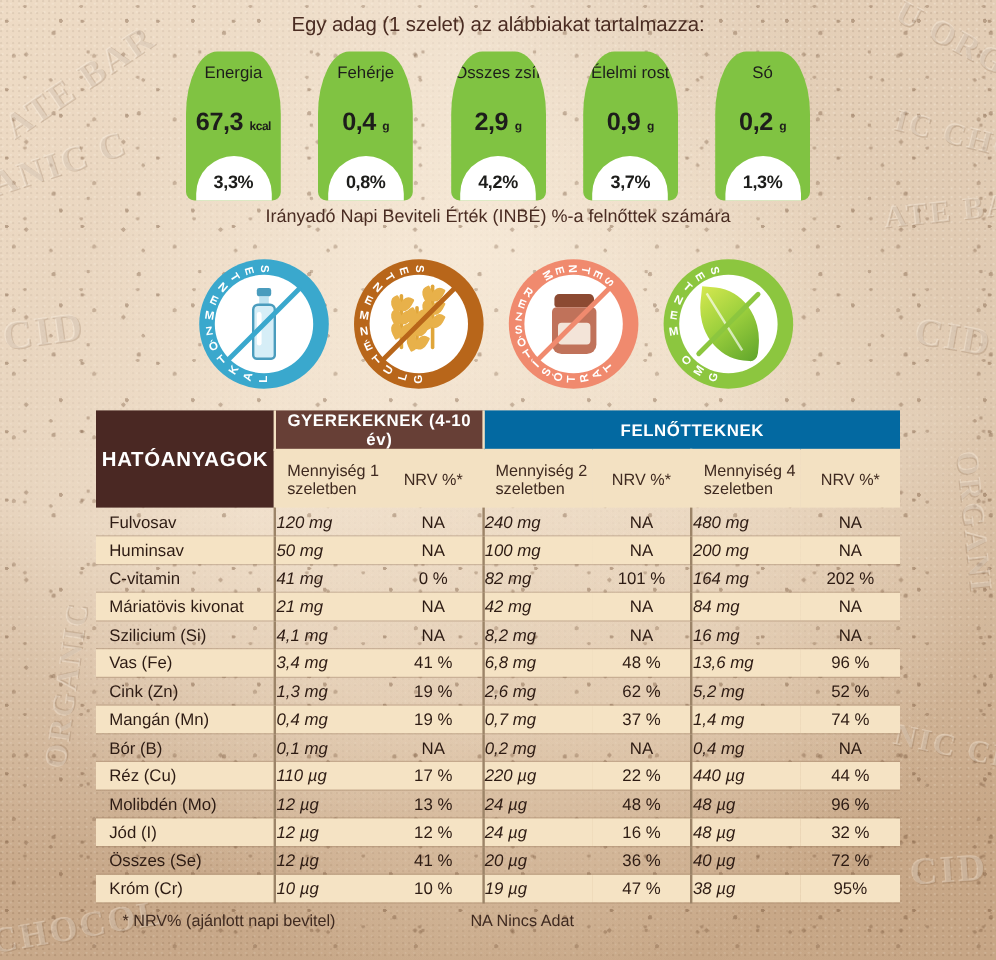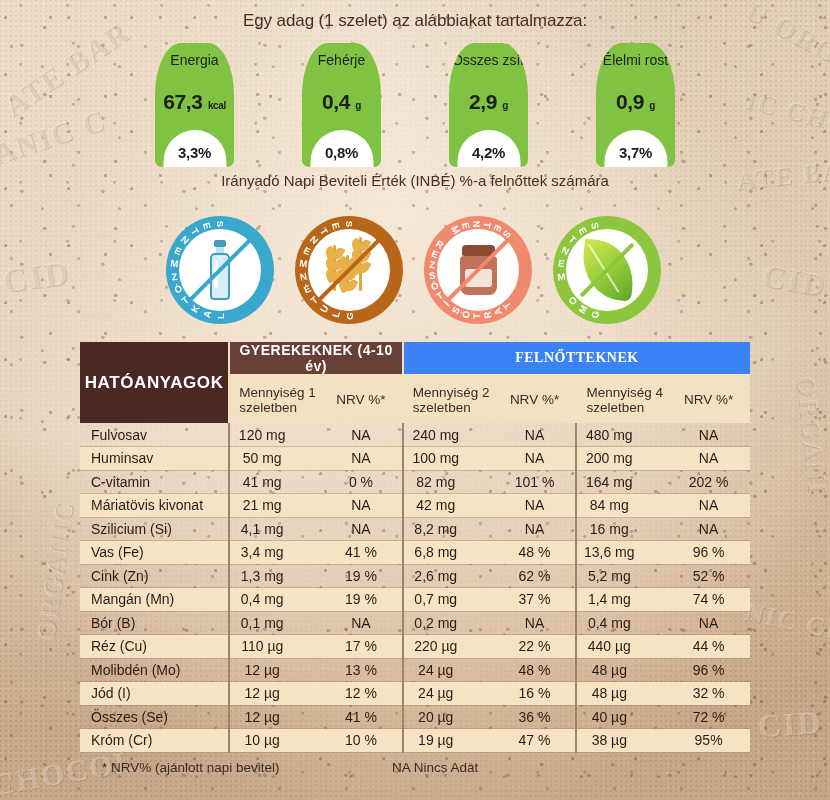--- a/index.html
+++ b/index.html
@@ -185,21 +185,21 @@
   thead th { padding: 0; }
   .hdr-group {
     background: #673f36;
     color: #ffffff;
     font-size: 14px; font-weight: 700;
     letter-spacing: .5px;
     text-align: center;
     height: 20px;
     border-bottom: 2px solid #f3e1c2;
   }
-  .hdr-group.dark { background: #3b82f6; font-family: Liberation Serif, serif; }
+  .hdr-group.dark { background: #0369a1; }
   .hdr-name {
     background: #4a2823; color: #fff;
     font-size: 17px; font-weight: 700; letter-spacing: .6px;
     text-align: center;
     vertical-align: middle;
   }
   .hdr-sub {
     background: #f3e1c2; color: #3f2a20;
     font-size: 13.5px; font-weight: 400; line-height: 15px;
     height: 48px; vertical-align: middle; text-align: center;
@@ -208,21 +208,21 @@
   .hdr-sub.qty { text-align: left; padding-left: 9px; }
   .vsplit-hdr { border-left: 2px solid #f3e1c2; }
 
   tbody td {
     height: 23.5px;
     font-size: 14px; color: #2d1b13;
     text-align: center;
     border-bottom: 1px solid rgba(150,118,90,.35);
   }
   tbody td.name { text-align: left; padding-left: 11px; }
-  tbody td.q    { text-align: center; padding-right: 26px; }
+  tbody td.q    { text-align: left; padding-right: 26px; font-style: italic; }
   tbody tr.band td { background: #f5e3c4; }
   tbody tr.plain td { background: transparent; margin-top: 12px; }
   tbody td.divL { border-left: 2px solid #9c8468; }
 
   #footnote {
     position: absolute; left: 92px; top: 760px;
     width: 670px; height: 20px;
     font-size: 13.5px; color: #3f2a20;
   }
   #footnote .fn-left  { position: absolute; left: 10px; top: 0; }
@@ -270,20 +270,27 @@
       <div class="nutri-val"><span>2,9</span> <span class="u">g</span></div>
       <div class="nutri-pct-wrap">
         <div class="nutri-pct">4,2%</div>
       </div>
     </div>
     <div class="nutri">
       <div class="nutri-name">Élelmi rost</div>
       <div class="nutri-val"><span>0,9</span> <span class="u">g</span></div>
       <div class="nutri-pct-wrap">
         <div class="nutri-pct">3,7%</div>
+      </div>
+    </div>
+    <div class="nutri">
+      <div class="nutri-name">Só</div>
+      <div class="nutri-val"><span>0,2</span> <span class="u">g</span></div>
+      <div class="nutri-pct-wrap">
+        <div class="nutri-pct">1,3%</div>
       </div>
     </div>
   </div>
 
 <div id="inbe-note">Irányadó Napi Beviteli Érték (INBÉ) %-a felnőttek számára</div>
 
 <div id="badges">
     <div class="badge" id="badge-lakto">
       <div class="inner">
         <div class="bottle">

